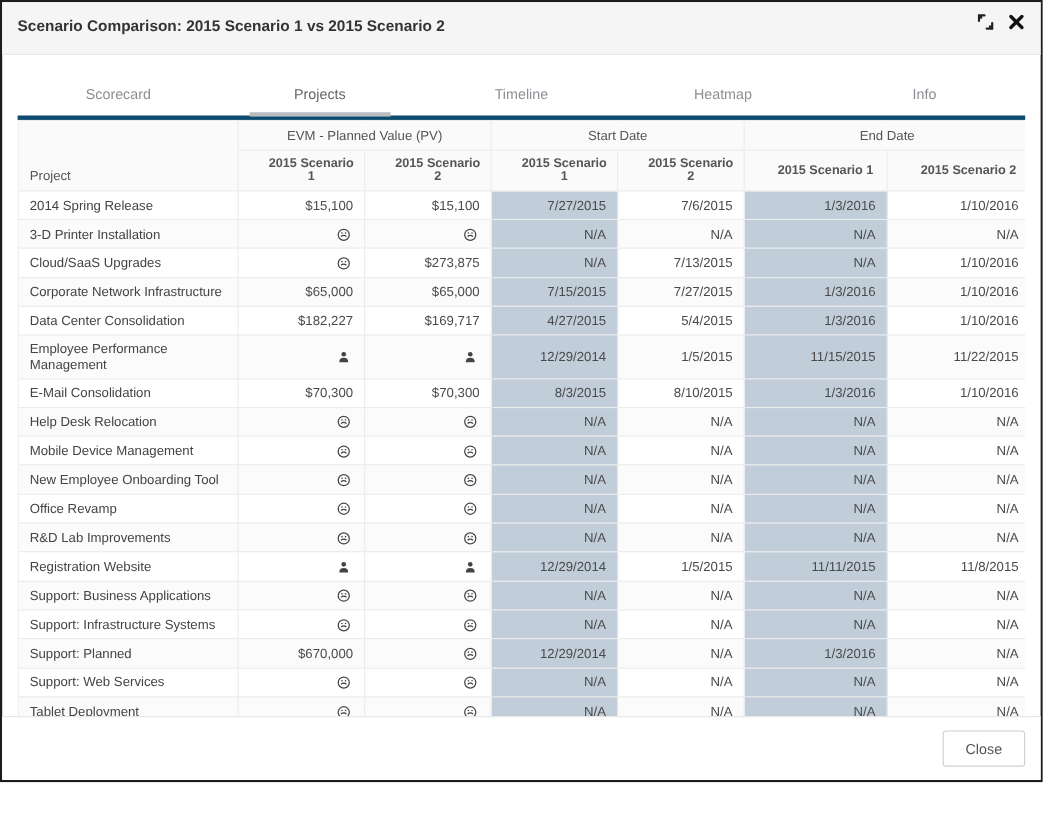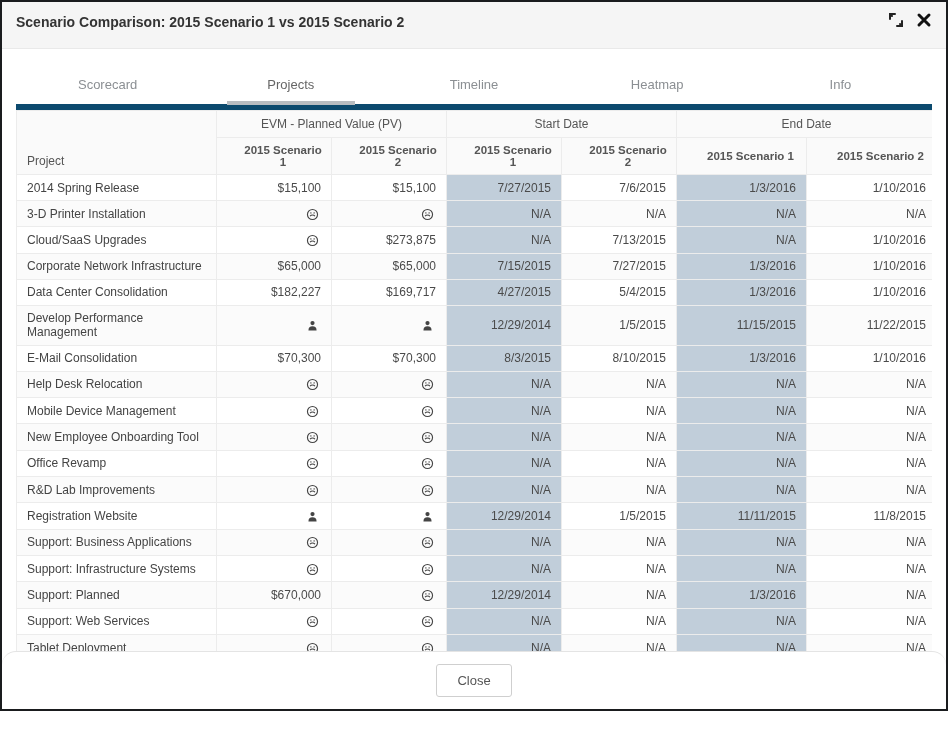--- a/index.html
+++ b/index.html
@@ -9,21 +9,21 @@
   
   .dlg-head { display: flex; align-items: center; justify-content: space-between; padding: 10px 14px 16px 14px; background: #f5f5f5; border-bottom: 1px solid #e9e9e9; }
   .dlg-title { font-size: 14px; font-weight: 600; color: #333; }
   .dlg-ctrls { display: flex; gap: 12px; align-items: center; }
   .dlg-ctrls svg { width: 16px; height: 16px; cursor: pointer; }
 
   
   .dlg-body { flex: 1; padding: 14px 14px 0 14px; overflow: hidden; display: flex; flex-direction: column; }
 
   
-  .tabs { display: flex; border-bottom: 6px solid #0c4a6e; align-items: center; }
+  .tabs { display: flex; border-bottom: 4px solid #0c4a6e; align-items: center; }
   .tab { flex: 1; text-align: center; padding: 14px 0 12px; font-size: 13px; color: #8b8f93; cursor: pointer; position: relative; }
   .tab.active { color: #666; }
   .tab.active::after { content: ""; position: absolute; left: 15%; right: 15%; bottom: -1px; height: 4px; background: #b9bdc1; }
 
   
   .tbl-wrap { flex: 1; overflow: hidden; display: flex; flex-direction: column; }
   table { border-collapse: collapse; width: 100%; table-layout: fixed; }
   th, td { border: 1px solid #ececec; font-size: 12px; color: #4a4a4a; }
   thead th { background: #fafafa; font-weight: 400; color: #555; text-align: center; padding: 6px 8px; }
   thead tr.group th { font-weight: 400; }
@@ -40,21 +40,21 @@
   
   .hscroll { height: 10px; margin-top: 2px; position: relative; }
   .hscroll-thumb { position: absolute; left: 200px; width: 165px; height: 7px; background: #c9c9c9; border-radius: 4px; }
 
   
   .legend { padding: 10px 2px 8px; font-size: 12px; color: #444; display: flex; gap: 20px; align-items: center; border-top: none; }
   .swatch { width: 22px; height: 14px; border: 1px solid #888; display: inline-block; vertical-align: middle; margin-right: 4px; }
   .swatch.filled { background: #c1ceda; }
 
   
-  .dlg-foot { border-top: 1px solid #e4e4e4; padding: 12px 14px; display: flex; justify-content: center; background: #fff; border-radius: 14px; }
+  .dlg-foot { border-top: 1px solid #e4e4e4; padding: 12px 14px; display: flex; justify-content: flex-end; background: #fff; }
   .btn { border: 1px solid #cfcfcf; background: #fff; padding: 8px 20px; font-size: 13px; color: #555; border-radius: 3px; cursor: pointer; }
 </style>
 </head>
 <body>
 
 <div class="frame">
 
   <div class="dlg-head">
     <div class="dlg-title">Scenario Comparison: 2015 Scenario 1 vs 2015 Scenario 2</div>
     <div class="dlg-ctrls">
@@ -163,21 +163,21 @@
             <tr>
               <td>Data Center Consolidation</td>
               <td class="num">$182,227</td>
               <td class="num">$169,717</td>
               <td class="num hl">4/27/2015</td>
               <td class="num">5/4/2015</td>
               <td class="num hl">1/3/2016</td>
               <td class="num">1/10/2016</td>
             </tr>
             <tr>
-              <td>Develop Performance Management</td>
+              <td>Employee Performance Management</td>
               <td class="num icon-cell"><svg viewBox="0 0 16 16">
                   <circle cx="8" cy="5" r="2.6" fill="#444"></circle>
                   <path d="M3 14 Q3 9 8 9 Q13 9 13 14 Z" fill="#444"></path>
                 </svg></td>
               <td class="num icon-cell"><svg viewBox="0 0 16 16">
                   <circle cx="8" cy="5" r="2.6" fill="#444"></circle>
                   <path d="M3 14 Q3 9 8 9 Q13 9 13 14 Z" fill="#444"></path>
                 </svg></td>
               <td class="num hl">12/29/2014</td>
               <td class="num">1/5/2015</td>

